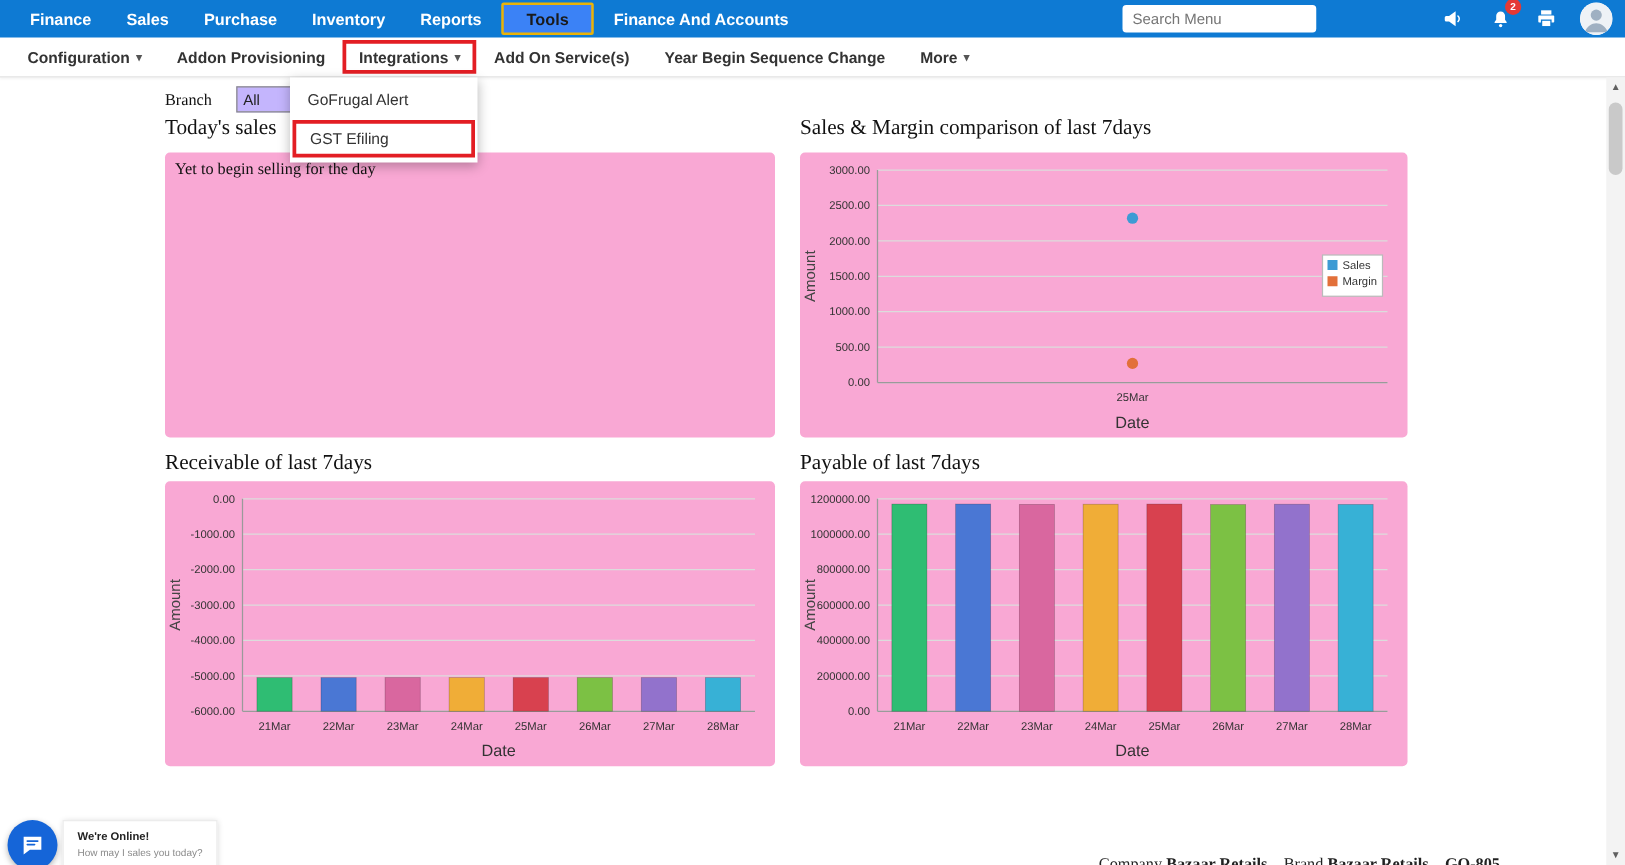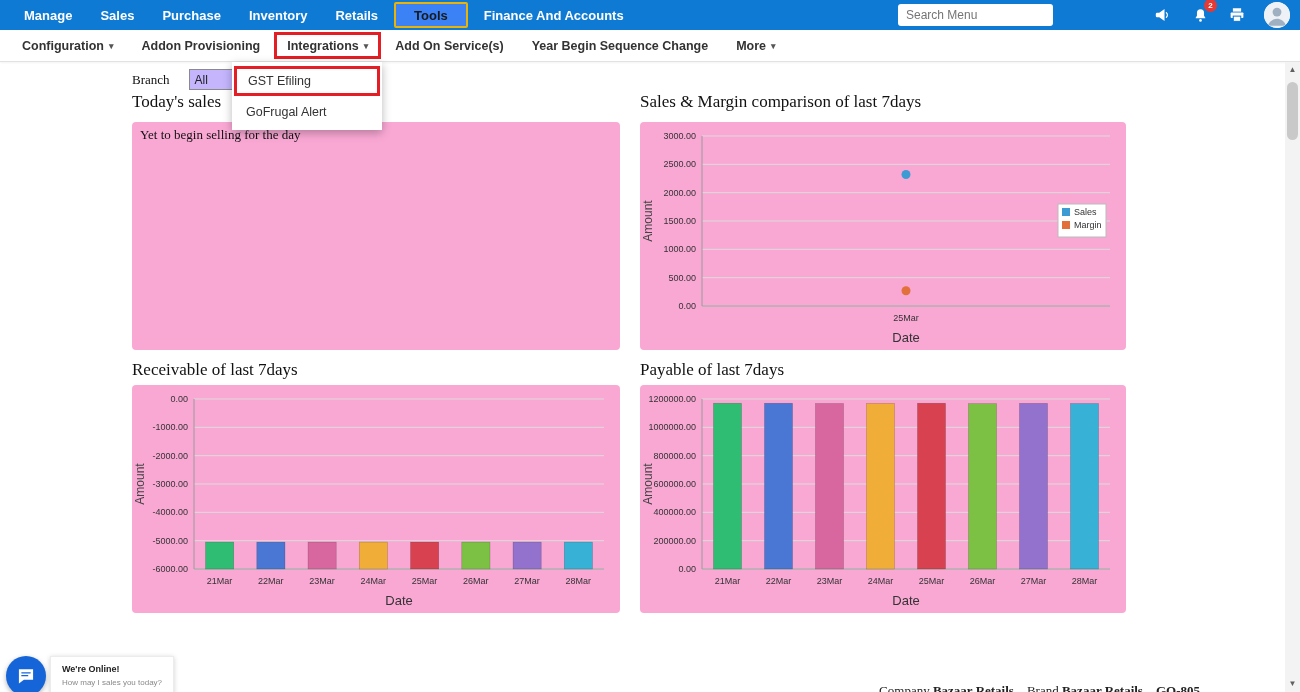--- a/index.html
+++ b/index.html
@@ -90,25 +90,25 @@
   .sb-thumb { position:absolute; top:20px; left:2px; width:11px; height:58px; background:#c9c9c9;
               border-radius:6px; }
 </style>
 </head>
 <body>
 
 <div class="app">
 
   <header class="topbar">
     <nav class="topnav" id="topnav">
-        <div class="topnav-item">Manage</div>
+        <div class="topnav-item">Finance</div>
         <div class="topnav-item">Sales</div>
         <div class="topnav-item">Purchase</div>
         <div class="topnav-item">Inventory</div>
-        <div class="topnav-item">Retails</div>
+        <div class="topnav-item">Reports</div>
         <div class="topnav-item topnav-active">Tools</div>
         <div class="topnav-item">Finance And Accounts</div>
       </nav>
     <div class="topbar-right">
       <input class="search-input" type="text" placeholder="Search Menu" style="">
       <div class="topbar-icons">
         <span class="tb-icon">
           <svg width="18" height="18" viewBox="0 0 24 24">
               <path fill="#fff" d="M14 4 7 9H4a1.6 1.6 0 0 0-1.6 1.6v2.8A1.6 1.6 0 0 0 4 15h3l7 5V4z"></path>
               <path d="M16.5 9a4 4 0 0 1 0 6" stroke="#fff" stroke-width="1.6" fill="none" stroke-linecap="round"></path>
@@ -157,22 +157,22 @@
       <div class="subnav-item">
         <span>Year Begin Sequence Change</span>
       </div>
       <div class="subnav-item">
         <span>More</span>
         <span class="caret">▾</span>
       </div>
     </nav>
 
   <div class="menu" id="integrations-menu">
+      <div class="menu-item">GoFrugal Alert</div>
       <div class="menu-item red-box-menu">GST Efiling</div>
-      <div class="menu-item">GoFrugal Alert</div>
     </div>
 
   <div class="branch-row">
     <label class="branch-label">Branch</label>
     <div class="branch-select">
       <span>All</span>
       <span class="select-caret">▾</span>
     </div>
   </div>
 

